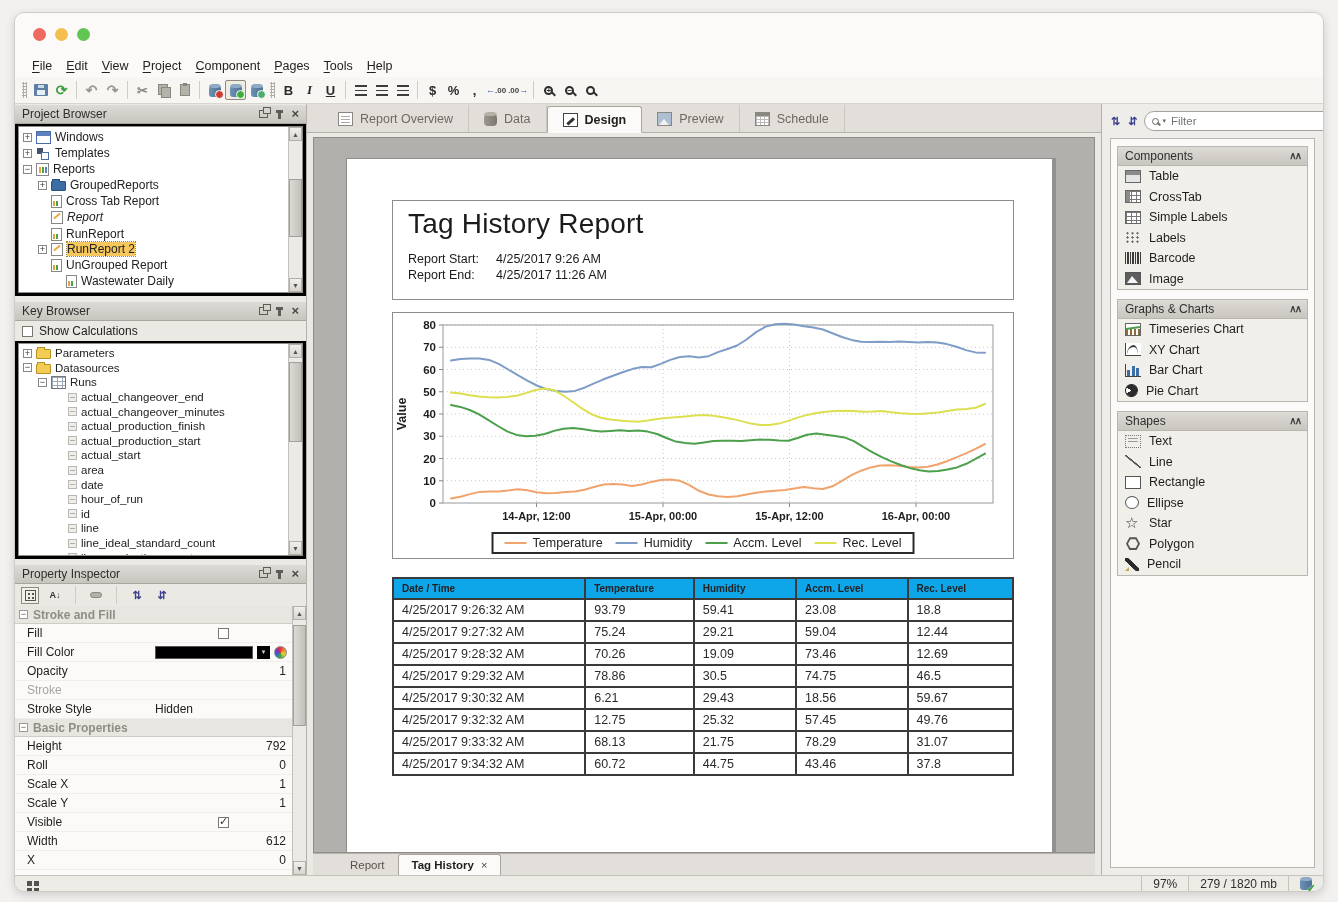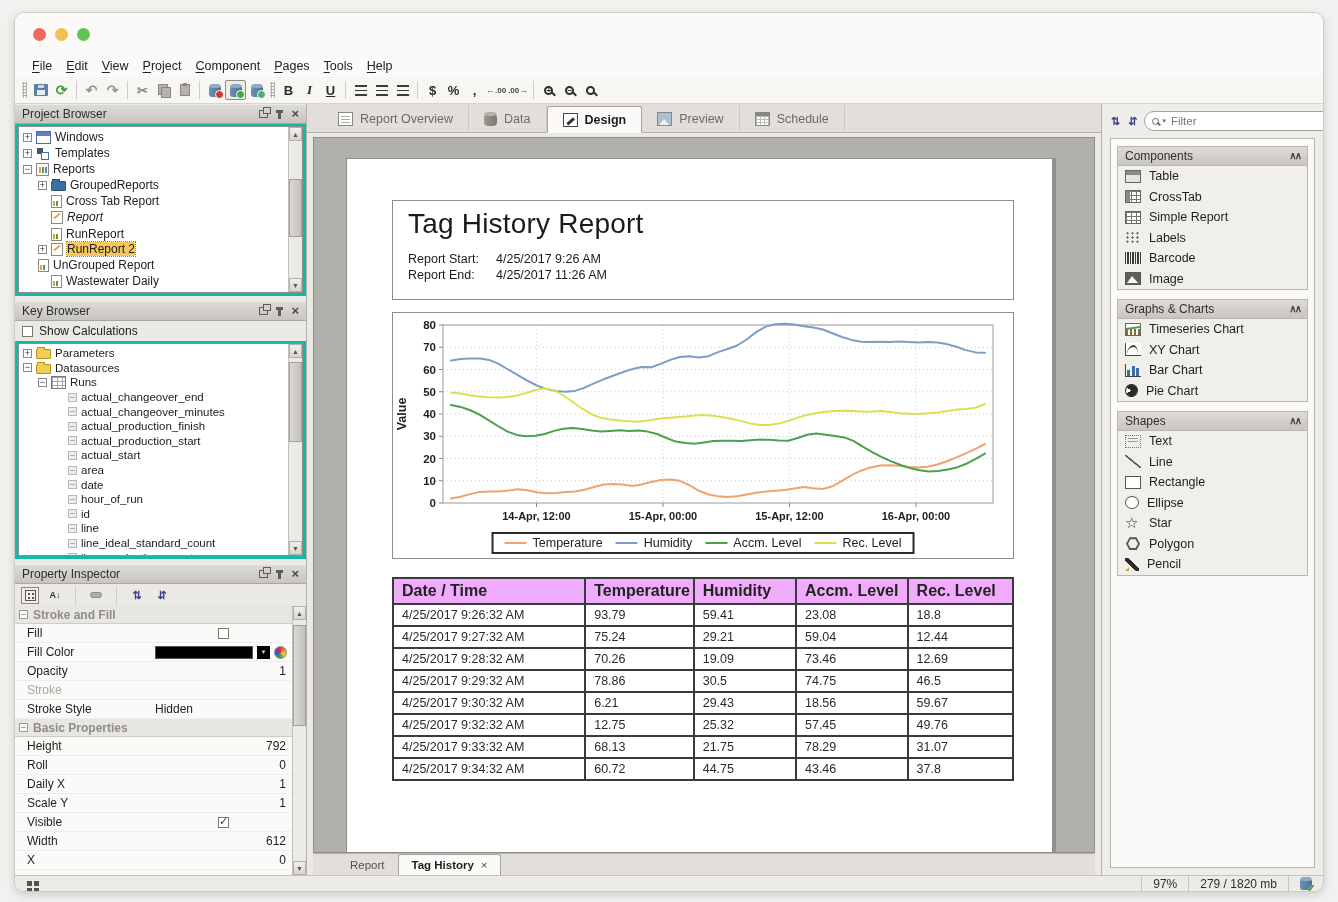--- a/index.html
+++ b/index.html
@@ -38,21 +38,21 @@
   .db::before{content:'';position:absolute;left:0;top:0;width:100%;height:4px;background:#8fabc7;border-radius:50%}
   .db.red::after,.db.grn::after,.db.blu::after{content:'';position:absolute;right:-3px;bottom:-2px;width:7px;height:7px;border-radius:50%;border:1px solid #fff}
   .db.red::after{background:#cc3b30}.db.grn::after{background:#3fae3f}.db.blu::after{background:#4bae70}
   .ti-bars{width:12px;height:11px;background:linear-gradient(#3c3c3c 0 2px,transparent 2px 4.5px,#3c3c3c 4.5px 6.5px,transparent 6.5px 9px,#3c3c3c 9px 11px)}
   .ti-dec{font-size:8px;font-weight:bold;color:#444;letter-spacing:0}
   .ti-dec b{color:#3f62a8;font-size:9px}
   .mag{width:9px;height:9px;border:2px solid #2e2e2e;border-radius:50%;position:relative;display:flex;align-items:center;justify-content:center;font-size:8px;font-weight:bold;color:#2e2e2e;line-height:7px}
   .mag::after{content:'';position:absolute;width:5px;height:2px;background:#2e2e2e;right:-5px;bottom:-2px;transform:rotate(45deg)}
   
   .main{flex:1;display:flex;min-height:0;background:#ebe9e4}
-  .col-left{width:292px;flex:none;display:flex;flex-direction:column;border-right:1px solid #b5b2ac;background:#14b8a6}
+  .col-left{width:292px;flex:none;display:flex;flex-direction:column;border-right:1px solid #b5b2ac;background:#000000}
   .panel{display:flex;flex-direction:column;min-height:0}
   .panel-header{height:20px;flex:none;background:linear-gradient(#dddbd6,#c8c5bf);display:flex;align-items:center;padding:0 7px;font-size:12px;color:#2e2e2e;border-top:1px solid #eceae6;border-bottom:1px solid #a9a6a0}
   .ph-icons{margin-left:auto;display:flex;align-items:center;gap:8px}
   .fico{width:9px;height:8px;border:1px solid #5e5c57;position:relative}
   .fico::after{content:'';position:absolute;right:-4px;top:-4px;width:6px;height:5px;border:1px solid #5e5c57;background:#d5d2cc}
   .pico{width:3px;height:9px;background:#5e5c57;position:relative;margin:0 2px}
   .pico::before{content:'';position:absolute;top:0;left:-2px;width:7px;height:3px;background:#5e5c57}
   .xico{font-size:13px;line-height:10px;color:#4a4843;font-weight:bold}
   .panel-body{flex:1;margin:2px 3px 3px 3px;background:#fff;border:1px solid #8f8d88;display:flex;min-height:0;overflow:hidden}
   .tree{flex:1;overflow:hidden;padding-top:2px}
@@ -137,21 +137,21 @@
   .rep-sub{font-size:13.5px;margin-top:3px;color:#1b1b1b}
   .rep-dates{margin-top:11px;font-size:12.5px;line-height:1.3;color:#1b1b1b}
   .rep-dates .lbl{display:inline-block;width:88px}
   .chart-box{top:153px;height:247px}
   #chart-svg{position:absolute;left:0;top:2px;width:620px;height:218px;font-family:"Liberation Sans",sans-serif}
   .legend{position:absolute;left:50%;transform:translateX(-50%);bottom:4px;border:2px solid #2b2b2b;background:#fff;display:flex;align-items:center;gap:13px;padding:2px 11px;font-size:12.5px;white-space:nowrap}
   .leg-entry{display:flex;align-items:center;gap:6px}
   .leg-line{width:22px;height:0;border-top:2px solid #000}
   .rep-table{position:absolute;left:45px;top:418px;width:622px;border-collapse:collapse;font-size:12.5px;table-layout:fixed}
   .rep-table th,.rep-table td{border:2px solid #3a3a3a;padding:3px 8px;text-align:left;overflow:hidden;white-space:nowrap}
-  .rep-table th{background:#f0abfc;font-size:16px;height:21px}
+  .rep-table th{background:#0ea5e9;font-size:10px;height:21px}
   .rep-table td{height:19.5px;color:#2b2b2b}
   .bottom-tabbar{height:22px;flex:none;background:#e2dfda;border-top:1px solid #b5b2ac;display:flex;align-items:flex-end;padding-left:24px;margin:0 6px}
   .btab{height:21px;display:flex;align-items:center;gap:7px;padding:0 13px;font-size:11.5px;color:#55524c}
   .btab.active{background:#fbfaf8;border:1px solid #a9a6a0;border-bottom:none;color:#1e1e1e;font-weight:bold;border-radius:3px 3px 0 0}
   .btab .bclose{font-size:11px;color:#444;font-weight:normal}
   
   .col-right{width:222px;flex:none;border-left:1px solid #b5b2ac;background:#efede9;display:flex;flex-direction:column;padding:7px 8px;gap:7px;overflow:hidden}
   .rt-top{display:flex;align-items:center;gap:6px;flex:none}
   .filter{flex:1;height:20px;border:1px solid #a5a29c;border-radius:10px;background:#fff;display:flex;align-items:center;padding:0 7px;gap:3px}
   .fmag{width:7px;height:7px;border:1.5px solid #6e6b65;border-radius:50%;position:relative;flex:none}
@@ -349,26 +349,26 @@
               <div class="tree-row" style="padding-left: 19px; align-items: flex-end;">
                 <span class="exp-spacer"></span>
                 <span class="tic tic-report-doc"></span>
                 <span class="tree-label">RunReport</span>
               </div>
               <div class="tree-row" style="padding-left: 19px;">
                 <span class="exp">+</span>
                 <span class="tic tic-report-edit"></span>
                 <span class="tree-label sel-label">RunReport 2</span>
               </div>
-              <div class="tree-row" style="padding-left: 6px;">
+              <div class="tree-row" style="padding-left: 19px;">
                 <span class="exp-spacer"></span>
                 <span class="tic tic-report-doc"></span>
                 <span class="tree-label">UnGrouped Report</span>
               </div>
-              <div class="tree-row" style="padding-left: 19px;">
+              <div class="tree-row" style="padding-left: 34px;">
                 <span class="exp-spacer"></span>
                 <span class="tic tic-report-doc"></span>
                 <span class="tree-label">Wastewater Daily</span>
               </div>
             </div>
           <div class="sb">
             <div class="sb-btn">▲</div>
             <div class="sb-track">
                 <div class="sb-thumb" style="top:28%;height:42%"></div>
               </div>
@@ -546,21 +546,21 @@
               </div>
               <div class="pi-row">
                 <span class="pi-label">Height</span>
                 <span class="pi-val">792</span>
               </div>
               <div class="pi-row">
                 <span class="pi-label">Roll</span>
                 <span class="pi-val">0</span>
               </div>
               <div class="pi-row">
-                <span class="pi-label">Daily X</span>
+                <span class="pi-label">Scale X</span>
                 <span class="pi-val">1</span>
               </div>
               <div class="pi-row">
                 <span class="pi-label">Scale Y</span>
                 <span class="pi-val">1</span>
               </div>
               <div class="pi-row">
                 <span class="pi-label">Visible</span>
                 <span class="pi-val-c">
                   <span class="cb checked"></span>
@@ -796,21 +796,21 @@
             <div class="pal-item">
               <span class="pic pic-table"></span>
               <span>Table</span>
             </div>
             <div class="pal-item">
               <span class="pic pic-crosstab"></span>
               <span>CrossTab</span>
             </div>
             <div class="pal-item">
               <span class="pic pic-simple-table"></span>
-              <span>Simple Report</span>
+              <span>Simple Labels</span>
             </div>
             <div class="pal-item">
               <span class="pic pic-labels"></span>
               <span>Labels</span>
             </div>
             <div class="pal-item">
               <span class="pic pic-barcode"></span>
               <span>Barcode</span>
             </div>
             <div class="pal-item">

